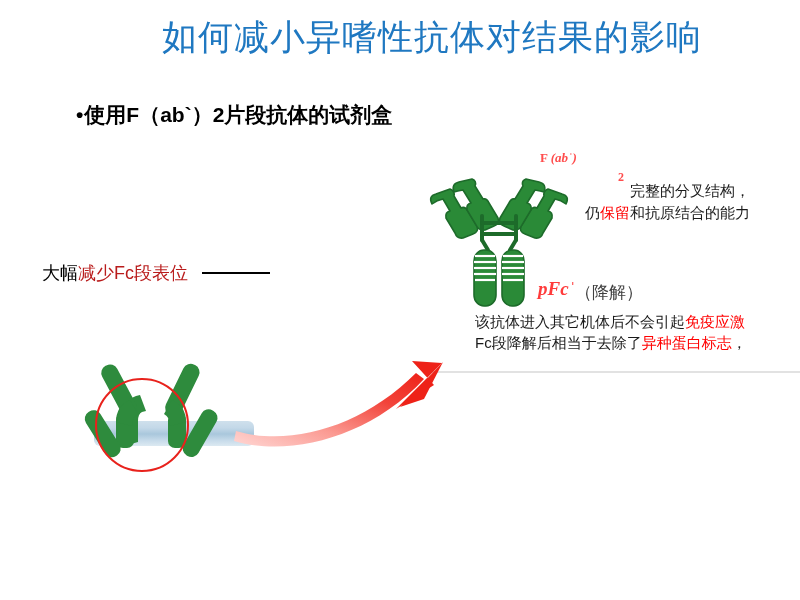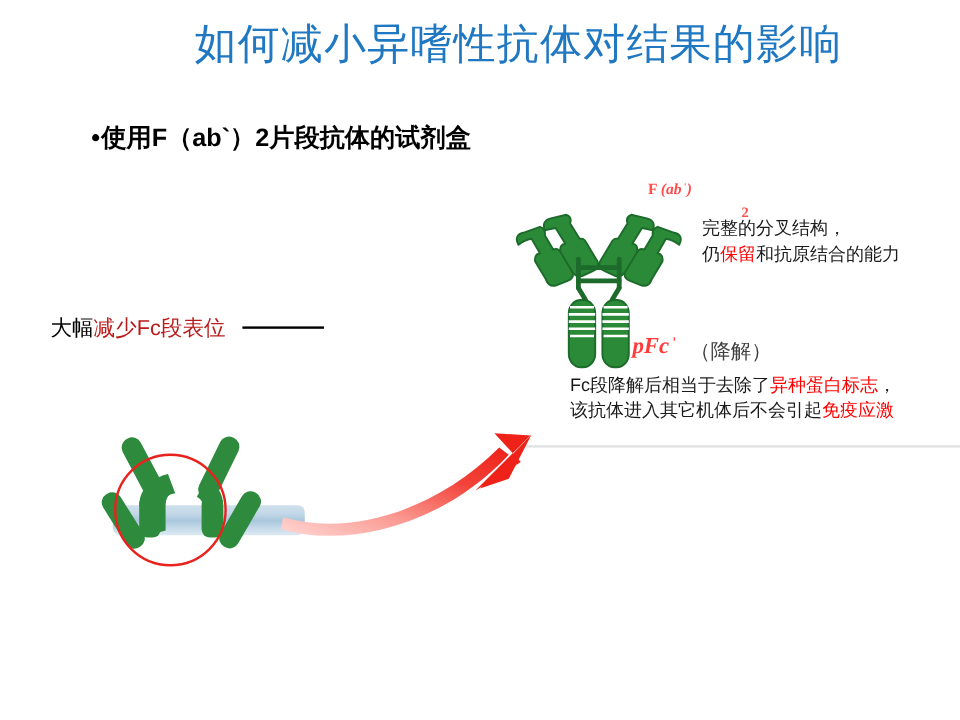--- a/index.html
+++ b/index.html
@@ -113,26 +113,27 @@
   }
 
   .fab-desc {
     position: absolute;
     left: 553px;
     top: 180px;
     font-size: 15px;
     color: #1a1a1a;
     line-height: 22px;
     white-space: nowrap;
+    text-align: right;
   }
   .fab-desc .red { color: #ff0000; }
 
   .pfc-label {
     position: absolute;
-    left: 495px;
+    left: 506px;
     top: 278px;
     font-family: "Liberation Serif", "DejaVu Serif", serif;
     font-size: 19px;
     font-style: italic;
     font-weight: bold;
     color: #ff3b3b;
     white-space: nowrap;
   }
   .pfc-paren {
     position: absolute;
@@ -285,22 +286,22 @@
 
   <div class="fab-desc">
     <div>完整的分叉结构，</div>
     <div><span>仍</span><span class="red">保留</span><span>和抗原结合的能力</span></div>
   </div>
 
   <div class="pfc-label">pFcˈ</div>
   <div class="pfc-paren">（降解）</div>
 
   <div class="fc-note">
+    <div><span>该抗体进入其它机体后不会引起</span><span class="red">免疫应激</span></div>
     <div><span>Fc段降解后相当于去除了</span><span class="red">异种蛋白标志</span><span>，</span></div>
-    <div><span>该抗体进入其它机体后不会引起</span><span class="red">免疫应激</span></div>
   </div>
 
   <div class="plate"></div>
 
   <div class="scene">
     <svg width="230" height="150" viewBox="0 0 230 150" xmlns="http://www.w3.org/2000/svg">
       <g fill="#2e8b3d" stroke="none" stroke-linecap="round">
 
         <path d="M68,128 L68,96 q0,-14 12,-18 l4,-1 l6,16 l-4,1 q-4,2 -4,9 l0,21 z"></path>
         <rect x="60" y="95" width="18" height="35" rx="7"></rect>

